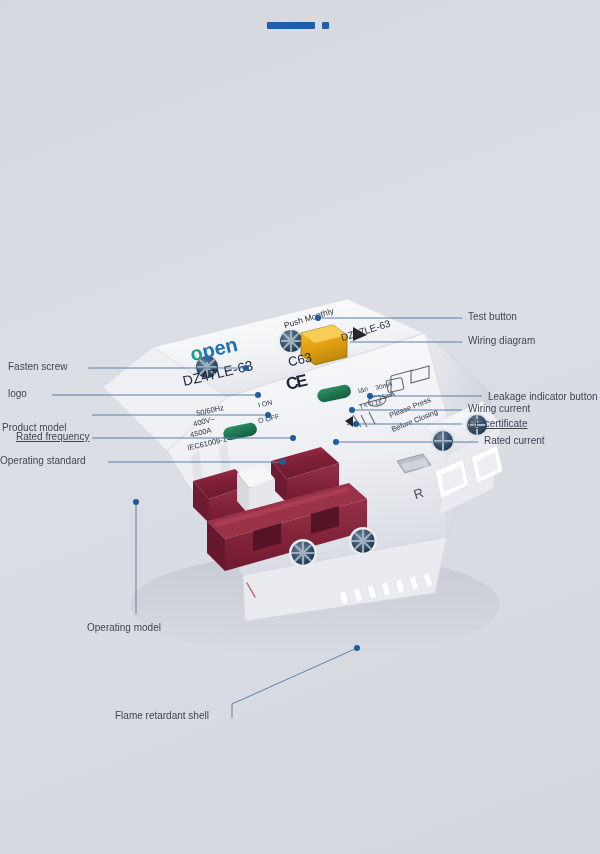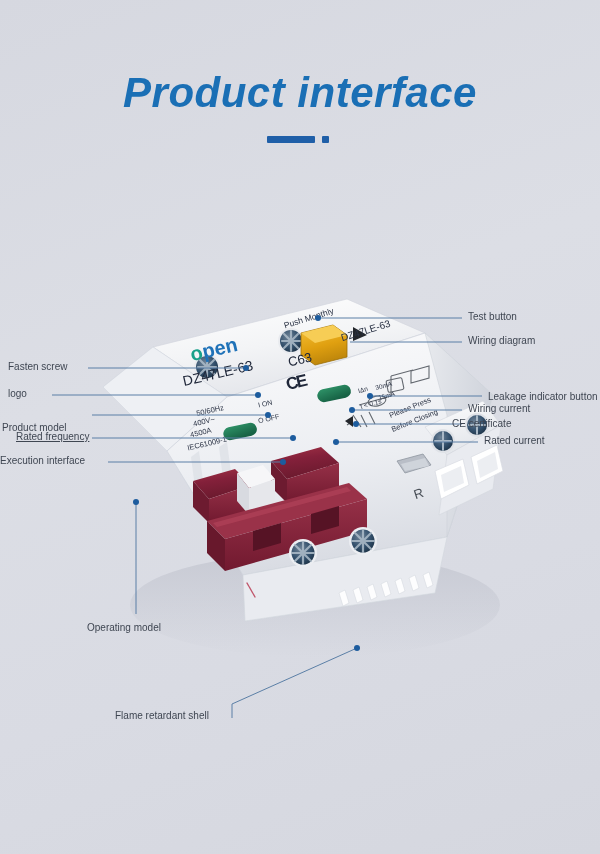--- a/index.html
+++ b/index.html
@@ -105,21 +105,20 @@
     white-space: nowrap;
     font-family: "Liberation Sans", sans-serif;
   }
 </style>
 </head>
 <body>
 
 <div class="page">
 
   <div class="header">
-    <h1 class="page-title">Product interface</h1>
     <div class="divider">
       <span class="divider-bar"></span>
       <span class="divider-dot"></span>
     </div>
   </div>
 
   <div class="stage">
 
     <div class="device">
       <svg width="420" height="420" viewBox="0 0 420 420">
@@ -370,26 +369,26 @@
           <circle cx="136" cy="292" r="3"></circle>
           <circle cx="357" cy="438" r="3"></circle>
         </g>
       </svg>
     </div>
 
     <div class="label left" style="left:8px; top:151px; width:76px;">Fasten screw</div>
     <div class="label left" style="left:8px; top:178px; width:40px;">logo</div>
     <div class="label left" style="left:2px; top:212px; width:86px;">Product model</div>
     <div class="label left" style="left:16px; top:221px; width:88px;text-decoration:underline;">Rated frequency</div>
-    <div class="label left" style="left:0px; top:245px; width:104px;">Execution interface</div>
+    <div class="label left" style="left:0px; top:245px; width:104px;">Operating standard</div>
 
     <div class="label right" style="left:468px; top:101px;">Test button</div>
     <div class="label right" style="left:468px; top:125px;">Wiring diagram</div>
     <div class="label right small" style="left:488px; top:181px;">Leakage indicator button</div>
     <div class="label right" style="left:468px; top:193px;">Wiring current</div>
-    <div class="label right" style="left:452px; top:208px;">CE  certificate</div>
+    <div class="label right" style="left:468px; top:208px;text-decoration:underline;">CE  certificate</div>
     <div class="label right" style="left:484px; top:225px;">Rated current</div>
 
     <div class="label" style="left:87px; top:412px;">Operating model</div>
     <div class="label" style="left:115px; top:500px;">Flame retardant shell</div>
 
   </div>
 </div>
 
 </body></html>

